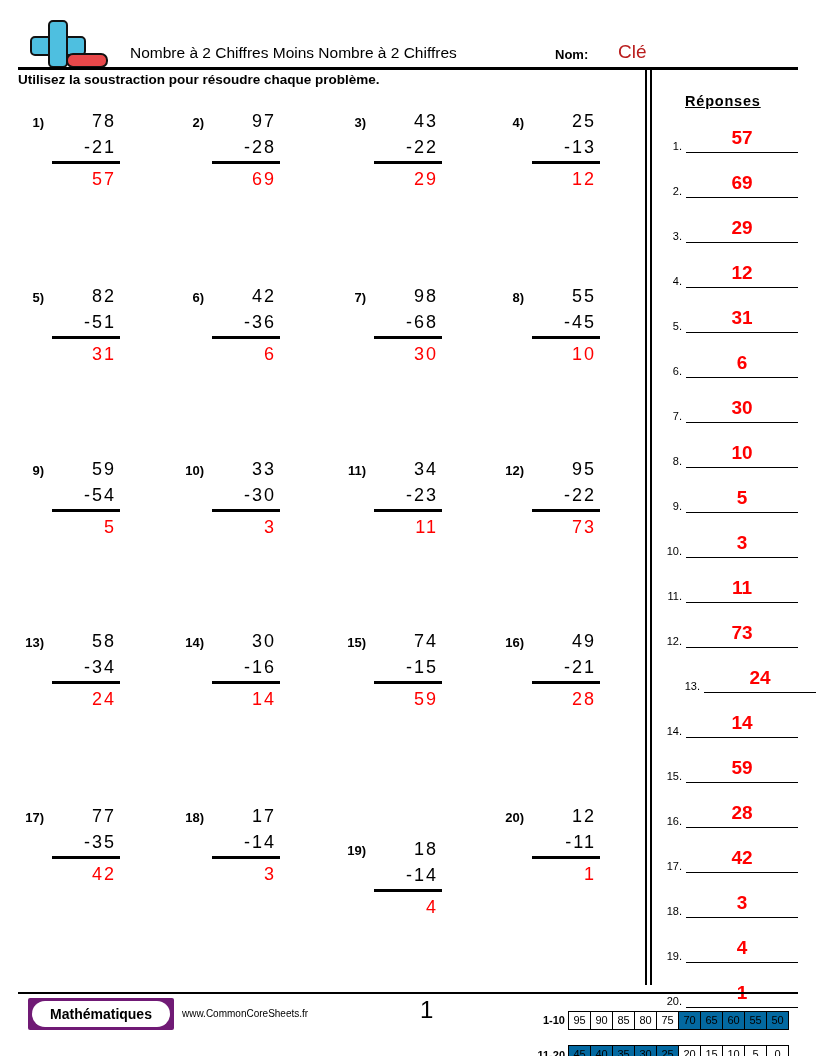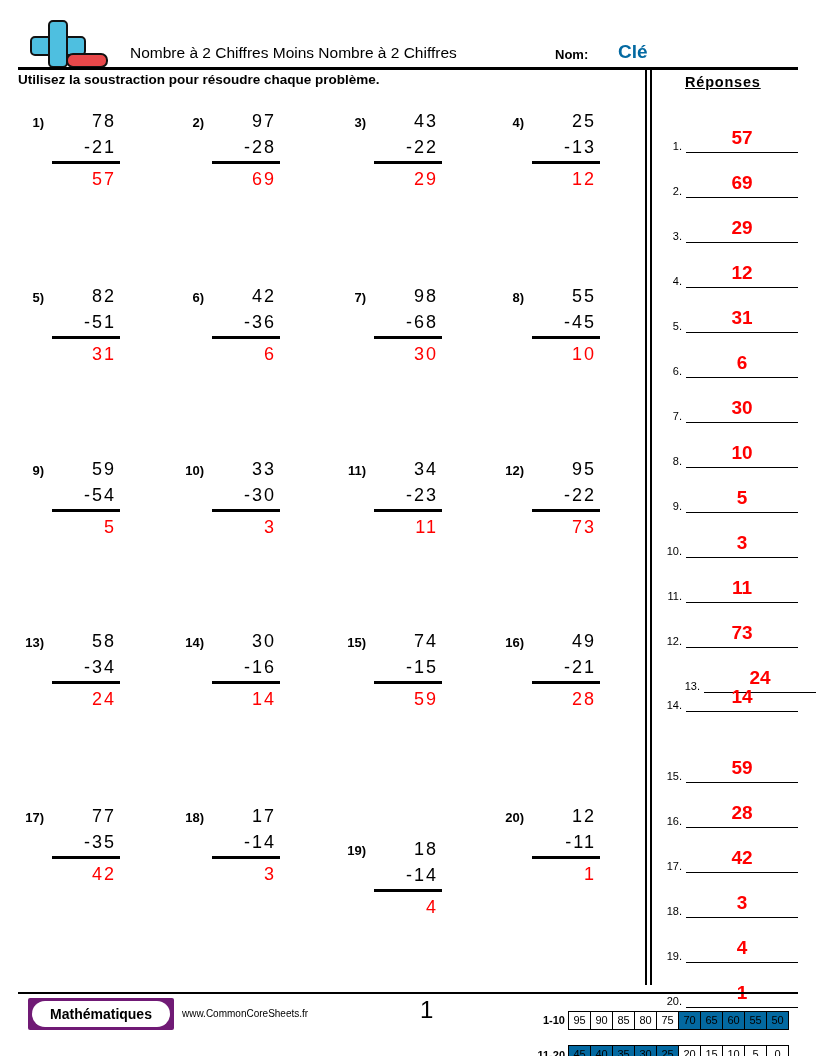--- a/index.html
+++ b/index.html
@@ -76,22 +76,22 @@
     left: 555px;
     top: 47px;
     font-size: 13px;
     font-weight: bold;
   }
   #nom-value {
     position: absolute;
     left: 618px;
     top: 41px;
     font-size: 19px;
-    font-weight: bold;
-    color: #0369a1;
+    font-weight: normal;
+    color: #b91c1c;
   }
 
   
   #rule-top {
     position: absolute;
     left: 18px;
     top: 67px;
     width: 780px;
     height: 3px;
     background: #000;
@@ -176,21 +176,21 @@
   #answers {
     position: absolute;
     left: 660px;
     top: 70px;
     width: 140px;
     height: 920px;
   }
   #answers-title {
     position: absolute;
     left: 25px;
-    top: 4px;
+    top: 23px;
     font-size: 14.5px;
     font-weight: bold;
     text-decoration: underline;
     letter-spacing: 0.8px;
   }
   .arow {
     position: absolute;
     left: 0;
     width: 140px;
     height: 45px;
@@ -574,21 +574,21 @@
     <div class="arow" style="top: 533px;">
       <div class="aidx">12.</div>
       <div class="aval">73</div>
       <div class="aline"></div>
     </div>
     <div class="arow" style="top: 578px; margin-left: 18px;">
       <div class="aidx">13.</div>
       <div class="aval">24</div>
       <div class="aline"></div>
     </div>
-    <div class="arow" style="top: 597px; text-decoration: underline;">
+    <div class="arow" style="top: 623px; text-decoration: underline;">
       <div class="aidx">14.</div>
       <div class="aval">14</div>
       <div class="aline"></div>
     </div>
     <div class="arow" style="top: 668px;">
       <div class="aidx">15.</div>
       <div class="aval">59</div>
       <div class="aline"></div>
     </div>
     <div class="arow" style="top: 713px;">

